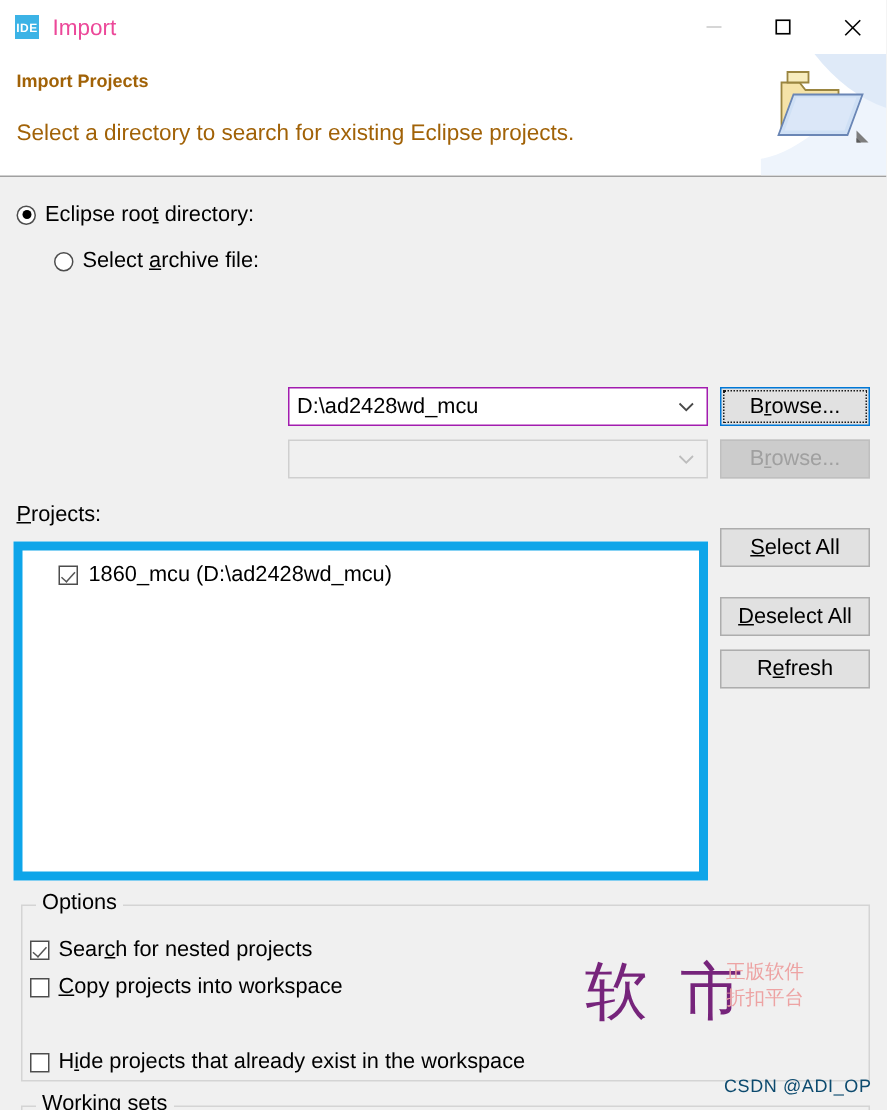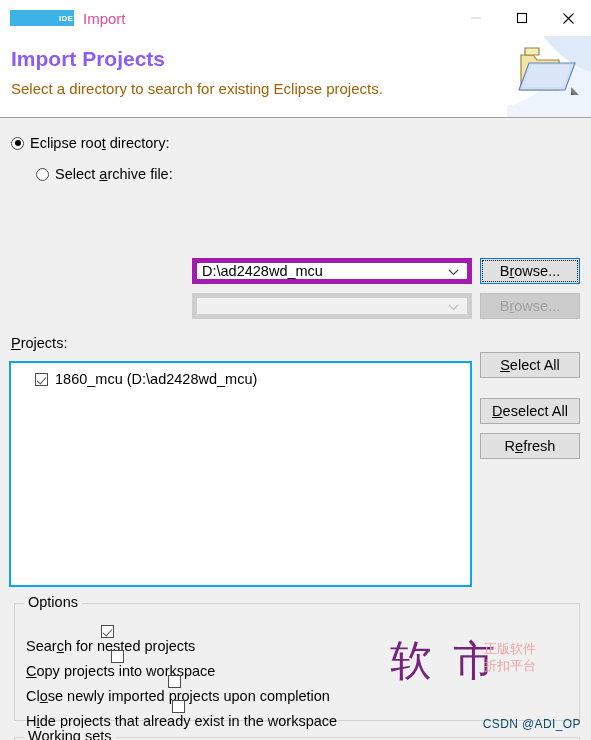--- a/index.html
+++ b/index.html
@@ -31,21 +31,20 @@
     margin-left: 10px;
     background: #3cb3e6;
     color: #ffffff;
     font-size: 8px;
     font-weight: bold;
     font-family: "Liberation Sans", sans-serif;
     display: flex;
     align-items: center;
     justify-content: center;
     letter-spacing: 0.3px;
-    padding-left: 48px;
   }
   .title-text {
     margin-left: 9px;
     font-size: 15px;
     color: #ec4899;
   }
   .win-buttons {
     position: absolute;
     right: 0;
     top: 0;
@@ -66,23 +65,23 @@
     background: #ffffff;
     height: 82px;
     position: relative;
     border-bottom: 1px solid #a0a0a0;
     box-sizing: border-box;
   }
   .header-title {
     position: absolute;
     left: 11px;
     top: 11px;
-    font-size: 21px;
+    font-size: 12px;
     font-weight: bold;
-    color: #8b5cf6;
+    color: #a16207;
   }
   .header-sub {
     position: absolute;
     left: 11px;
     top: 44px;
     font-size: 15px;
     color: #a16207;
   }
   .header-banner-img {
     position: absolute;
@@ -127,21 +126,21 @@
     border-radius: 50%;
     background: #000;
   }
   .radio-label {
     margin-left: 6px;
     white-space: nowrap;
   }
 
   
   .combo {
-    border: 5px solid #a21caf;
+    border: 1px solid #a21caf;
     background: #ffffff;
     height: 26px;
     box-sizing: border-box;
     display: flex;
     align-items: center;
     position: relative;
   }
   .combo .val {
     padding-left: 5px;
     font-size: 14.5px;
@@ -196,21 +195,21 @@
   u.mn { text-decoration: underline; }
 
   
   .label-plain {
     position: absolute;
     white-space: nowrap;
   }
   .listbox {
     position: absolute;
     background: #ffffff;
-    border: 2px solid #0ea5e9;
+    border: 6px solid #0ea5e9;
     box-sizing: border-box;
   }
   .list-item {
     display: flex;
     align-items: center;
     padding-left: 24px;
     height: 22px;
     margin-top: 5px;
   }
   .list-item .txt { margin-left: 7px; white-space: nowrap; }
@@ -249,21 +248,20 @@
     left: 9px;
     background: #f0f0f0;
     padding: 0 4px;
     font-size: 14.5px;
     white-space: nowrap;
   }
   .check-row {
     position: absolute;
     display: flex;
     align-items: center;
-    flex-direction: column;
   }
   .check-row .ctxt { margin-left: 6px; white-space: nowrap; }
 
   
   .wm-cn {
     position: absolute;
     left: 390px;
     top: 633px;
     font-size: 42px;
     color: #701a75;
@@ -397,24 +395,20 @@
     <span class="gtitle">Options</span>
   </div>
   <div class="check-row" style="left:20px; top:507px;">
     <span class="cbox checked"></span>
     <span class="ctxt"><span>Sear</span><u class="mn">c</u><span>h for nested projects</span></span>
   </div>
   <div class="check-row" style="left:20px; top:532px;">
     <span class="cbox"></span>
     <span class="ctxt"><span></span><u class="mn">C</u><span>opy projects into workspace</span></span>
   </div>
-  <div class="check-row" style="left:20px; top:557px;">
-    <span class="cbox"></span>
-    <span class="ctxt"><span>Cl</span><u class="mn">o</u><span>se newly imported projects upon completion</span></span>
-  </div>
   <div class="check-row" style="left:20px; top:582px;">
     <span class="cbox"></span>
     <span class="ctxt"><span>H</span><u class="mn">i</u><span>de projects that already exist in the workspace</span></span>
   </div>
 
   <div class="group" style="left:14px; top:619px; width:566px; height:93px;">
     <span class="gtitle">Working sets</span>
   </div>
 
 </div>

